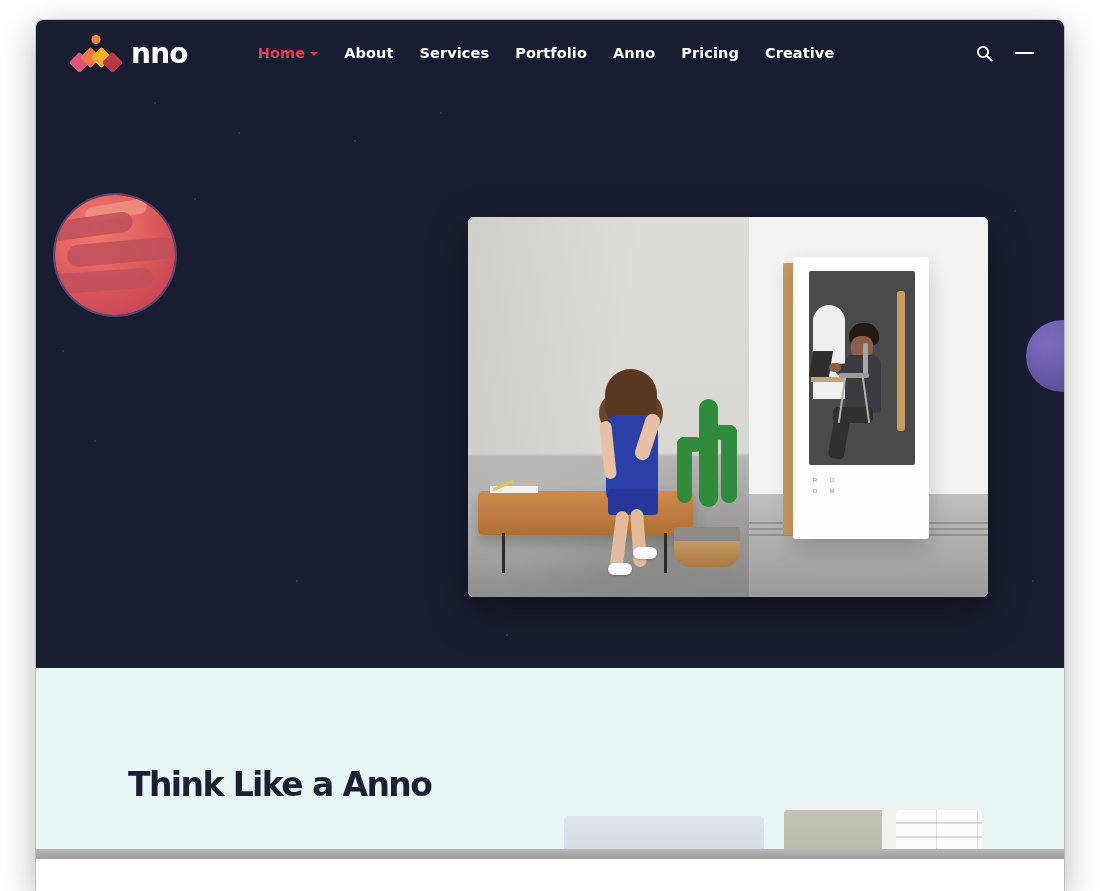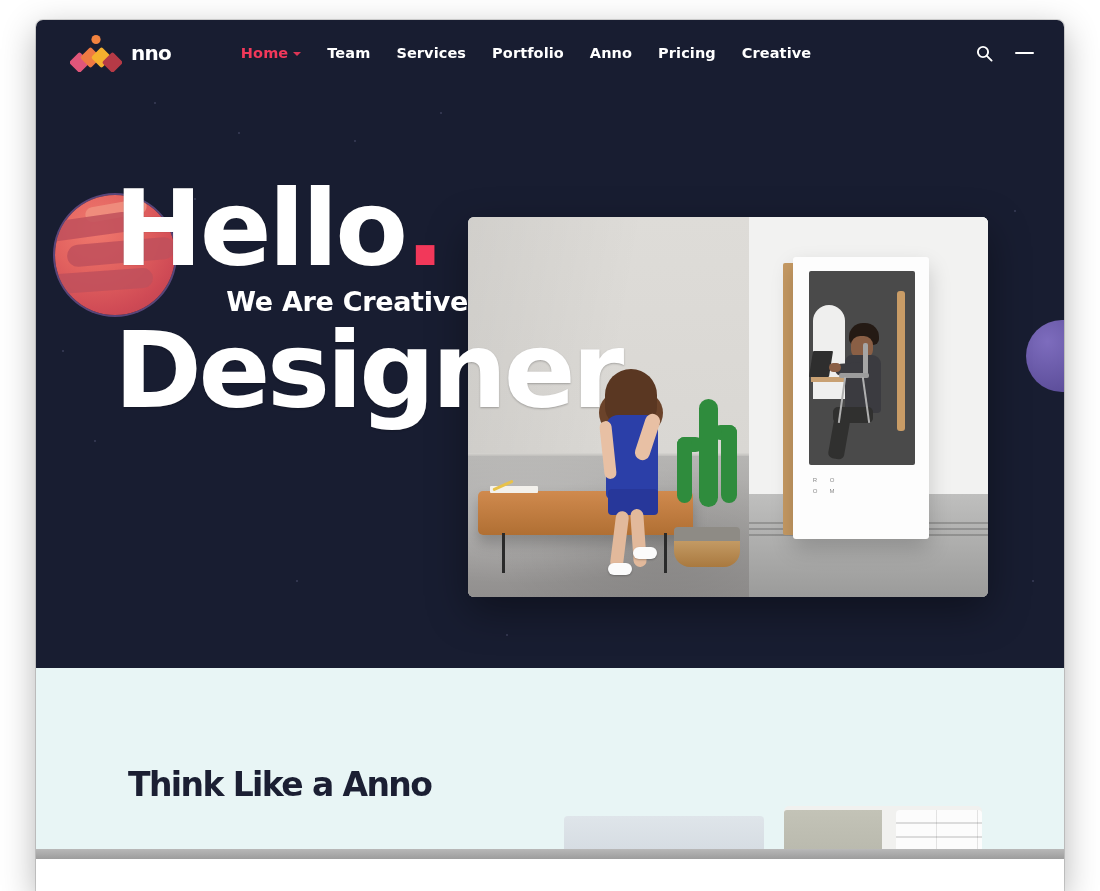--- a/index.html
+++ b/index.html
@@ -92,21 +92,21 @@
 
   
   .site-header{
     position:relative; z-index:6;
     height:66px; padding:0 30px 0 34px;
     display:flex; align-items:center;
   }
   .logo{ display:flex; align-items:center; gap:9px; }
   .logo-mark{ position:relative; width:52px; height:38px; }
   .logo-word{
-    color:#ffffff; font-size:20px; font-weight:800; letter-spacing:-.8px;
+    color:#ffffff; font-size:28px; font-weight:800; letter-spacing:-.8px;
     font-family:"DejaVu Sans", sans-serif;
   }
 
   .nav{ display:flex; align-items:center; gap:26px; margin-left:70px; }
   .nav-item{
     color:#ffffff; font-size:14.5px; font-weight:700; letter-spacing:.1px;
     font-family:"DejaVu Sans", sans-serif;
     display:inline-flex; align-items:center; gap:5px;
     cursor:pointer; white-space:nowrap;
   }
@@ -305,21 +305,21 @@
             </svg>
           </span>
           <span class="logo-word">nno</span>
         </a>
 
         <nav class="nav">
           <a class="nav-item active">
             <span>Home</span>
             <i class="chev"></i>
           </a>
-          <a class="nav-item">Team</a>
+          <a class="nav-item">About</a>
           <a class="nav-item">Services</a>
           <a class="nav-item">Portfolio</a>
           <a class="nav-item">Anno</a>
           <a class="nav-item">Pricing</a>
           <a class="nav-item">Creative</a>
         </nav>
 
         <div class="header-actions">
           <span class="icon-btn">
             <svg width="17" height="17" viewBox="0 0 17 17">
@@ -405,25 +405,20 @@
               <div class="room-logo">
                 <span>R</span>
                 <span>O</span>
                 <span>O</span>
                 <span>M</span>
               </div>
             </div>
           </div>
         </div>
 
-        <div class="hero-text">
-          <h1 class="h-hello"><span>Hello</span><span class="dotpink">.</span></h1>
-          <div class="h-sub">We Are Creative</div>
-          <h2 class="h-designer">Designer</h2>
-        </div>
 
       </div>
     </section>
 
     <section class="section-two">
       <h2 class="s2-title">Think Like a Anno</h2>
 
       <div class="s2-img-a">
         
         

